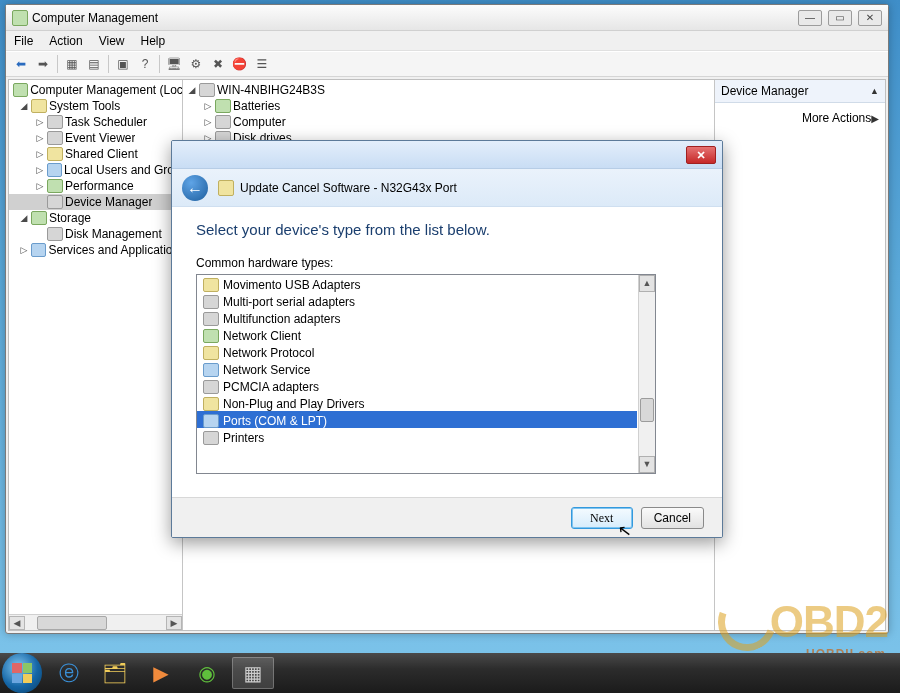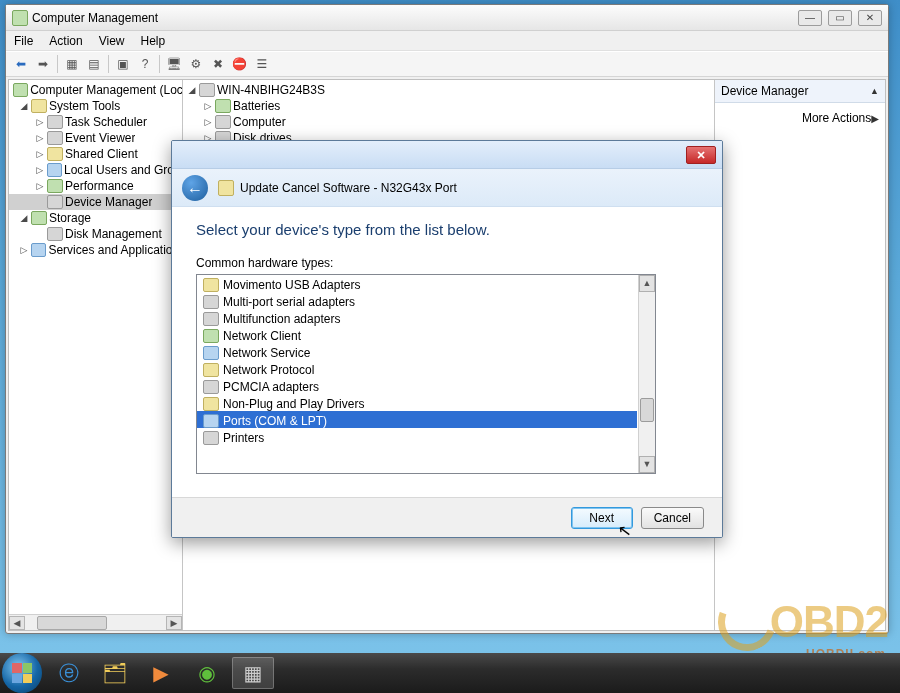--- a/index.html
+++ b/index.html
@@ -70,21 +70,21 @@
   .list-item { display:flex; align-items:flex-end; height:17px; padding-left:6px; font-size:12px;}
   .list-item .ico{width:16px;height:14px;margin-right:4px;}
   .list-item.selected { background:#2e6fd3; color:#fff;}
   .list-scroll{position:absolute;right:0;top:0;bottom:0;width:17px;background:#f0f0f0;border-left:1px solid #d0d0d0;display:flex;flex-direction:column;}
   .list-scroll .sa{height:17px;background:#e3e3e3;border:1px solid #b0b0b0;text-align:center;font-size:9px;line-height:15px;color:#555;}
   .list-scroll .st{flex:1;position:relative;}
   .list-scroll .thumb{position:absolute;left:1px;right:1px;top:106px;height:24px;background:#d8d8d8;border:1px solid #9c9c9c;border-radius:2px;}
   
   .dlg-footer { position:absolute; left:0; right:0; bottom:0; height:40px; background:#f0f0f0; border-top:1px solid #d8d8d8; display:flex; align-items:center; justify-content:flex-end; padding-right:18px; gap:8px;}
   .btn { min-width:62px; height:22px; font-size:12px; border:1px solid #8a8a8a; border-radius:3px; background:linear-gradient(to bottom,#fafafa,#e2e2e2); padding:0 12px; text-align:center; line-height:20px;}
-  .btn.default { border:1px solid #3399dd; box-shadow:0 0 0 1px #7fc4f0 inset; background:linear-gradient(to bottom,#f4fbff,#d6ecfb);}
+  .btn.default { border:1px solid #3399dd; box-shadow:0 0 0 1px #7fc4f0 inset; background:linear-gradient(to bottom,#f4fbff,#d6ecfb);font-family:Liberation Serif, serif;}
   
   .cursor { position:absolute; left:618px; top:521px; font-size:16px; color:#000; pointer-events:none; transform:rotate(-8deg);}
   
   
   .ico { background:#ddd; border:1px solid #aaa; border-radius:2px;}
   .ico.blue{background:#b6d4f0;border-color:#6a9ccc;}
   .ico.green{background:#c0e0b0;border-color:#7aa85f;}
   .ico.yellow{background:#f0e4a0;border-color:#c0b060;}
   .ico.grey{background:#d6d6d6;border-color:#9a9a9a;}
   
@@ -270,26 +270,26 @@
           </div>
           <div class="list-item">
             <span class="ico grey"></span>
             <span>Multifunction adapters</span>
           </div>
           <div class="list-item">
             <span class="ico green"></span>
             <span>Network Client</span>
           </div>
           <div class="list-item">
+            <span class="ico yellow"></span>
+            <span>Network Protocol</span>
+          </div>
+          <div class="list-item">
             <span class="ico blue"></span>
             <span>Network Service</span>
-          </div>
-          <div class="list-item">
-            <span class="ico yellow"></span>
-            <span>Network Protocol</span>
           </div>
           <div class="list-item">
             <span class="ico grey"></span>
             <span>PCMCIA adapters</span>
           </div>
           <div class="list-item">
             <span class="ico yellow"></span>
             <span>Non-Plug and Play Drivers</span>
           </div>
           <div class="list-item selected">

